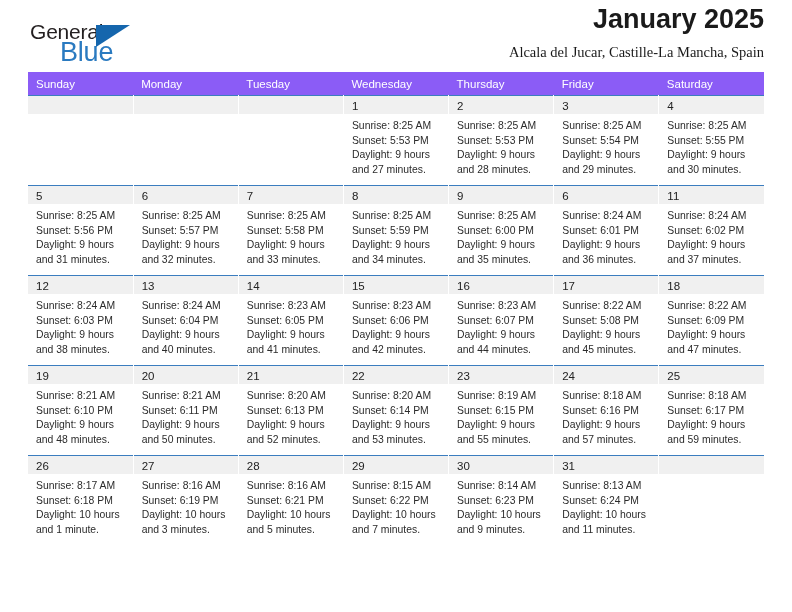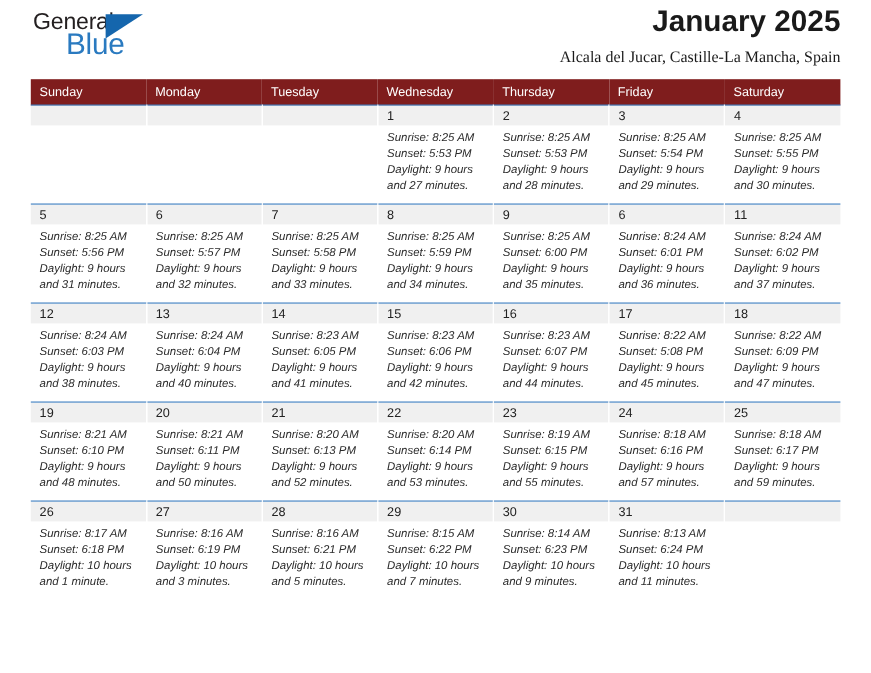--- a/index.html
+++ b/index.html
@@ -25,21 +25,21 @@
   
   .header {
     position: relative;
     height: 72px;
     display: flex;
     align-items: flex-start;
     justify-content: space-between;
   }
   .brand {
     position: relative;
-    margin-top: 8px;
+    margin-top: 20px;
     width: 120px;
     height: 52px;
     user-select: none;
   }
   .brand-general {
     position: absolute;
     left: 2px;
     top: 0px;
     font-size: 21px;
     letter-spacing: -0.2px;
@@ -83,21 +83,21 @@
     font-family: Liberation Serif, serif;
   }
 
   
   .calendar {
     width: 736px;
     border-collapse: collapse;
     table-layout: fixed;
   }
   .calendar th {
-    background: #7f1d1d;
+    background: #8b5cf6;
     color: #ffffff;
     font-size: 11.5px;
     font-weight: normal;
     text-align: left;
     padding: 5px 0 5px 8px;
     height: 13px;
     border: none;
   }
   .week-row td {
     padding: 0;
@@ -114,21 +114,20 @@
     padding: 2px 0 2px 8px;
     font-size: 11.5px;
     line-height: 16px;
     color: #222222;
     box-sizing: border-box;
   }
   .cell-body {
     padding: 5px 6px 8px 8px;
     min-height: 64px;
     box-sizing: border-box;
-    font-style: italic;
   }
   .cell-body .line {
     font-size: 10.4px;
     line-height: 14.5px;
     color: #2b2b2b;
     white-space: nowrap;
   }
   .cell-empty .daynum-band { color: transparent; }
   .cell-empty .cell-body { min-height: 64px; }
 </style>

